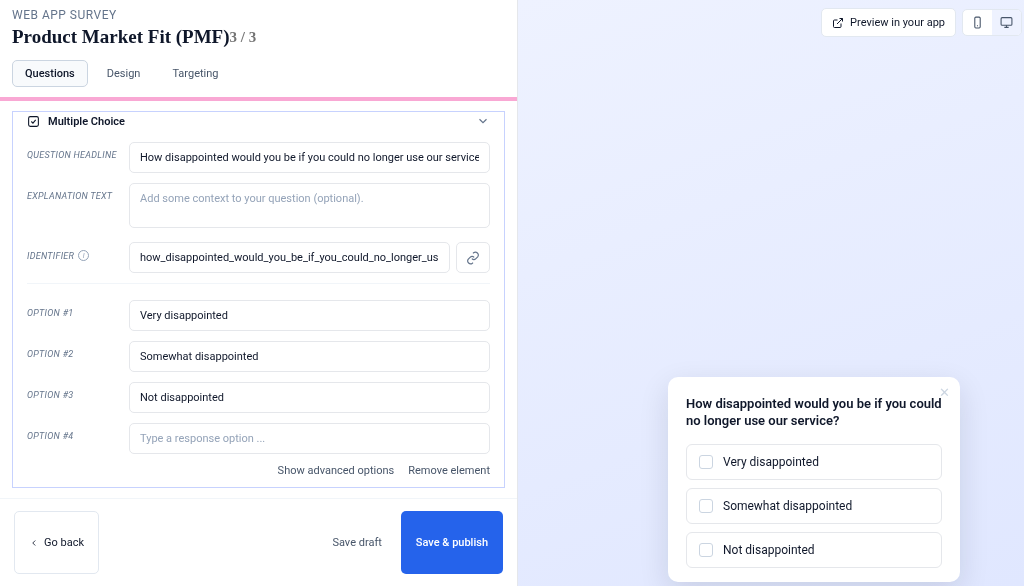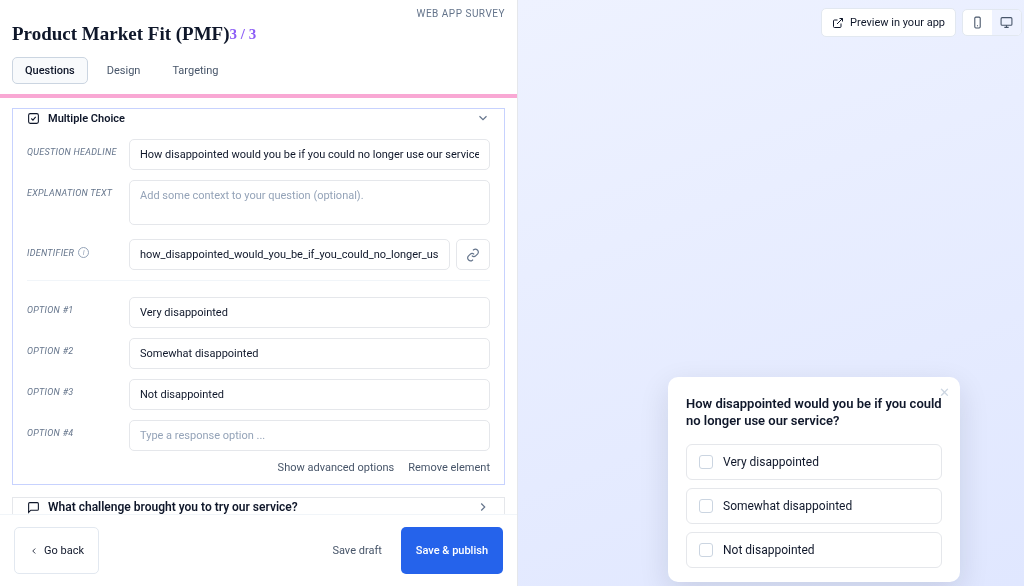--- a/index.html
+++ b/index.html
@@ -2,24 +2,24 @@
 <html><head>
 <meta charset="utf-8">
 <style>
 * { box-sizing: border-box; margin: 0; padding: 0; }
 body { font-family: -apple-system, BlinkMacSystemFont, "Segoe UI", Roboto, sans-serif; background: #fff; color: #0f172a; overflow: hidden; }
 .app { display: flex; width: 1024px; height: 586px; }
 .left { width: 518px; display: flex; flex-direction: column; border-right: 1px solid #e5e7eb; }
 .right { flex: 1; background: linear-gradient(160deg, #eef2ff 0%, #e0e7ff 100%); position: relative; }
 
 .header { padding: 8px 12px 0 12px; }
-.breadcrumb { font-size: 10px; letter-spacing: 0.5px; color: #64748b; text-transform: uppercase; text-align: right; }
+.breadcrumb { font-size: 12px; letter-spacing: 0.5px; color: #64748b; text-transform: uppercase; }
 .title-row { display: flex; align-items: center; margin-top: 4px; font-family: Liberation Serif, serif; }
 .title { font-size: 19px; font-weight: 700; color: #0f172a; }
-.step { font-size: 15px; font-weight: 600; color: #8b5cf6; }
+.step { font-size: 15px; font-weight: 600; color: #737373; }
 
 .tabs { display: flex; gap: 6px; padding: 12px 12px 10px 12px; border-bottom: 4px solid #f9a8d4; }
 .tab { font-size: 11px; padding: 6px 12px; border-radius: 5px; border: 1px solid transparent; color: #475569; cursor: pointer; }
 .tab.active { border: 1px solid #cbd5e1; background: #f8fafc; color: #0f172a; font-weight: 500; }
 
 .scroll { flex: 1; overflow-y: auto; padding: 10px 12px 0 12px; position: relative; }
 .scroll::-webkit-scrollbar { width: 8px; }
 .scroll::-webkit-scrollbar-thumb { background: #cbd5e1; border-radius: 4px; }
 
 .card { border: 1px solid #c7d2fe; border-radius: 0; padding: 2px 14px 10px 14px; margin-bottom: 12px; background: #fff; }
@@ -39,21 +39,21 @@
 .link-btn { width: 34px; border: 1px solid #e5e7eb; border-radius: 5px; display: flex; align-items: center; justify-content: center; color: #64748b; cursor: pointer; }
 
 .divider { height: 1px; background: #f1f5f9; margin: 10px 0 16px 0; }
 
 .actions-row { display: flex; justify-content: flex-end; gap: 14px; }
 .link-action { font-size: 11px; color: #475569; cursor: pointer; }
 
 .collapsed-title { font-size: 12px; font-weight: 600; }
 
 .footer { display: flex; justify-content: space-between; align-items: center; padding: 12px 14px; border-top: 1px solid #f1f5f9; }
-.btn { font-size: 11px; padding: 16px 14px; border-radius: 5px; cursor: pointer; border: 1px solid transparent; }
+.btn { font-size: 11px; padding: 24px 14px; border-radius: 5px; cursor: pointer; border: 1px solid transparent; }
 .btn.outline { border: 1px solid #e2e8f0; background: #fff; display: inline-flex; align-items: center; gap: 5px; }
 .btn.ghost { color: #475569; background: transparent; }
 .btn.primary { background: #2563eb; color: #fff; font-weight: 500; }
 .footer-right { display: flex; gap: 4px; align-items: center; }
 
 .preview-bar { position: absolute; top: 8px; right: 2px; display: flex; gap: 6px; align-items: center; }
 .preview-btn { font-size: 11px; padding: 7px 10px; border: 1px solid #e2e8f0; border-radius: 5px; background: #fff; display: inline-flex; align-items: center; gap: 6px; cursor: pointer; }
 .device-toggle { display: flex; border: 1px solid #e2e8f0; border-radius: 5px; background: #fff; overflow: hidden; }
 .device-btn { padding: 6px 8px; color: #475569; cursor: pointer; display: flex; align-items: center; }
 .device-btn.active { background: #eef2ff; }

